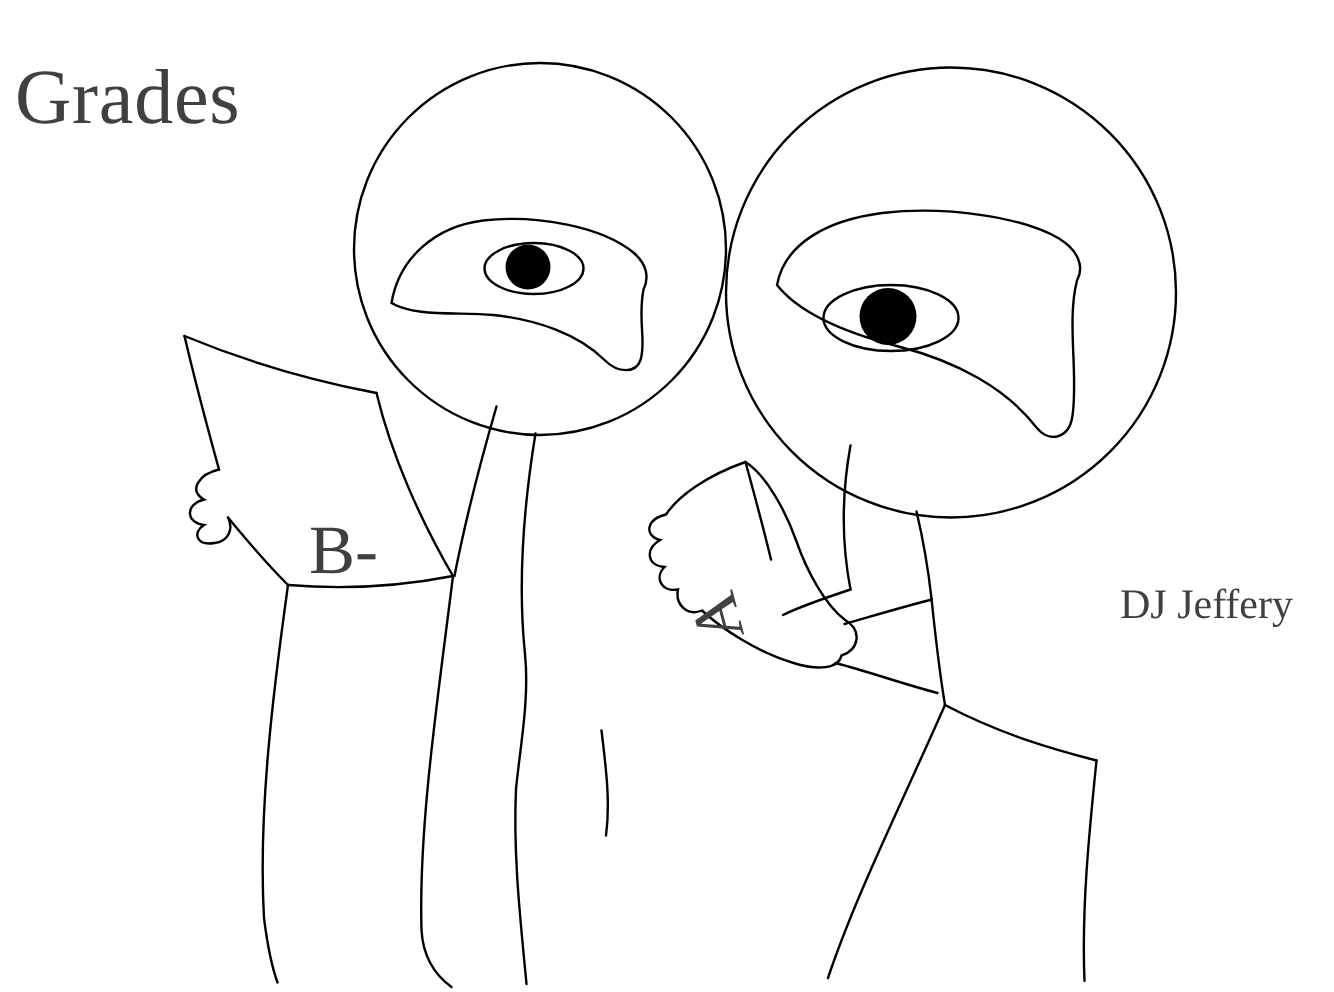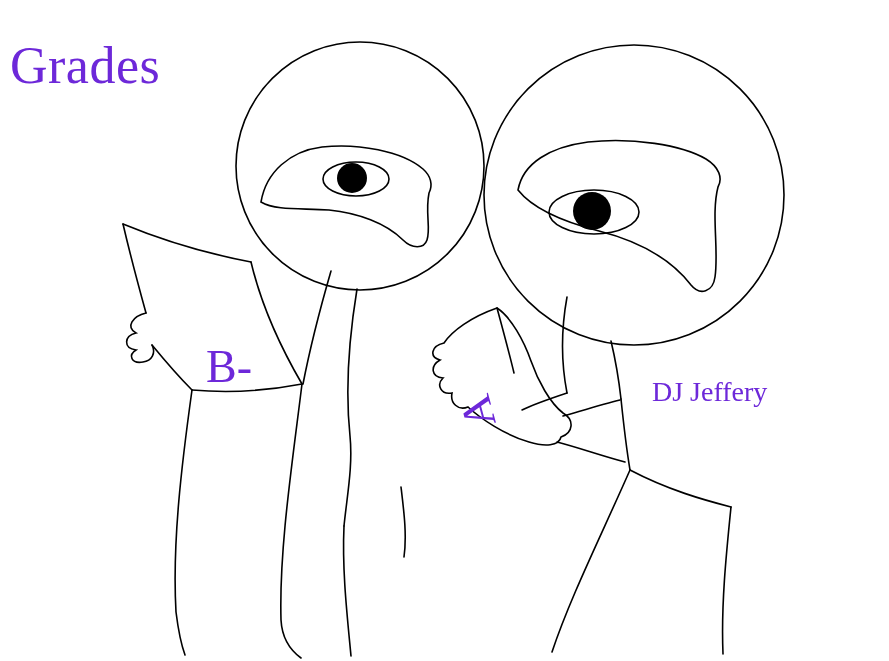--- a/index.html
+++ b/index.html
@@ -3,21 +3,21 @@
 <meta charset="utf-8">
 <style>
   html, body { margin: 0; padding: 0; background: #ffffff; }
   .canvas {
     position: relative;
     width: 889px;
     height: 661px;
     background: #ffffff;
     overflow: hidden;
     font-family: "Liberation Serif", serif;
-    color: #6d28d9;
+    color: #404040;
   }
   .drawing {
     position: absolute;
     left: 0; top: 0;
     width: 889px; height: 661px;
   }
   .drawing path, .drawing circle, .drawing ellipse {
     fill: none;
     stroke: #000000;
     stroke-width: 1.6;
@@ -42,23 +42,23 @@
     left: 452px; top: 386px;
     width: 52px;
     font-size: 44px;
     text-align: center;
     transform: rotate(-105deg);
     transform-origin: 50% 50%;
     white-space: nowrap;
   }
   .credit {
     position: absolute;
-    left: 652px; top: 368px;
+    left: 652px; top: 380px;
     width: 210px;
-    text-align: left;
+    text-align: right;
     font-size: 28px;
     line-height: 47px;
   }
   .credit div { white-space: nowrap; }
 </style>
 </head>
 <body>
 
 <div class="canvas">
 

